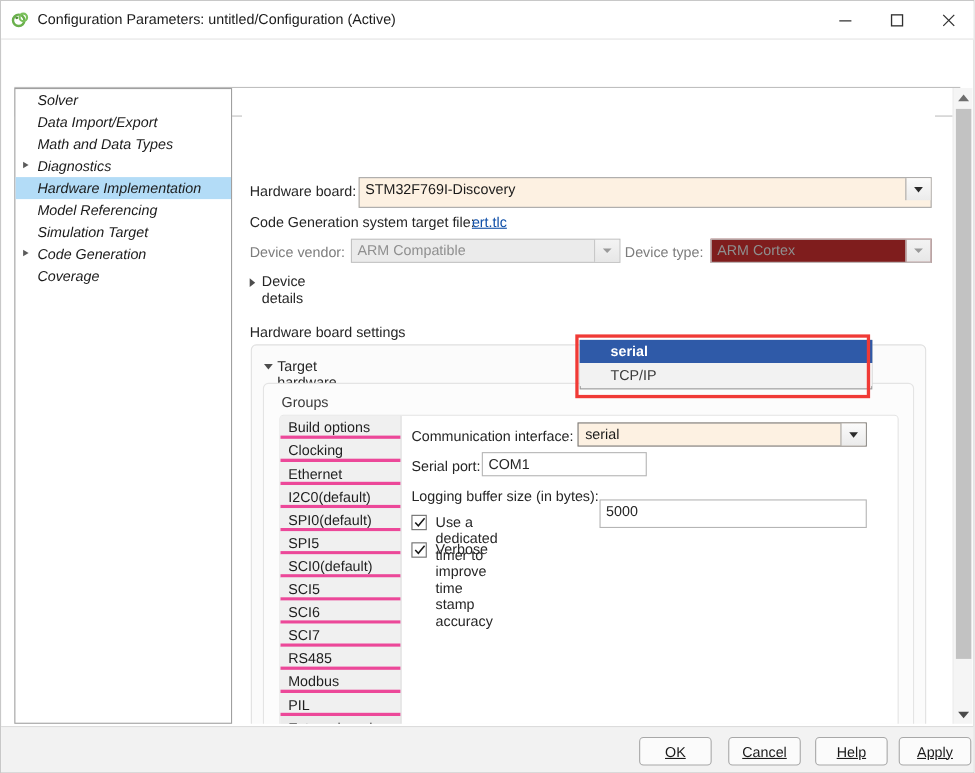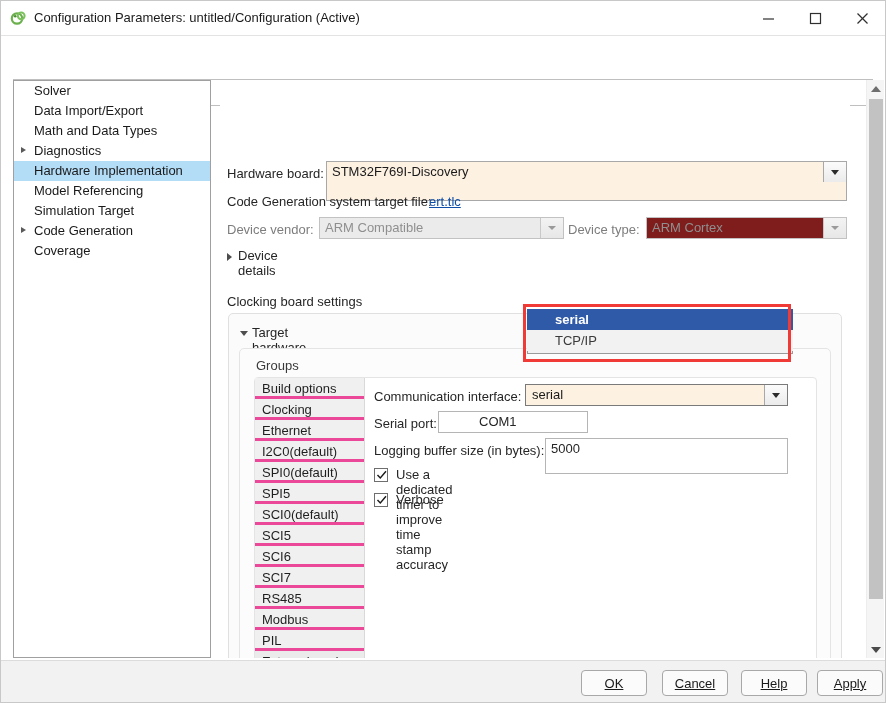--- a/index.html
+++ b/index.html
@@ -82,20 +82,21 @@
     box-sizing: border-box;
     overflow: hidden;
   }
   .tree-item {
     position: relative;
     height: 20px; line-height: 20px;
     font-size: 13px;
     color: #1a1a1a;
     padding-left: 20px;
     white-space: nowrap;
+    font-style: italic;
   }
   .tree-item.sel { background: #b3dcf7; }
   .tree-item .arrow {
     position: absolute; left: 7px; top: 6px;
     width: 0; height: 0;
     border-left: 5px solid #5a5a5a;
     border-top: 3.5px solid transparent;
     border-bottom: 3.5px solid transparent;
   }
 
@@ -105,21 +106,21 @@
     width: 630px; height: 578px;
     background: #ffffff;
     overflow: hidden;
   }
 
   .row-label { font-size: 13px; color: #262626; white-space: nowrap; }
 
   .hb-label { position:absolute; left: 7px; top: 86px; }
   .hb-combo {
     position: absolute; left: 106px; top: 81px;
-    width: 521px; height: 40px;
+    width: 521px; height: 28px;
     background: #fdf1e2;
     border: 1px solid #a8a8a8;
     box-sizing: border-box;
   }
   .hb-combo .val {
     position:absolute; left:5px; top:2px;
     font-size:13px; color:#1a1a1a; white-space:nowrap;
   }
   .combo-btn {
     position:absolute; right:0px; top:0px;
@@ -242,25 +243,25 @@
     box-sizing:border-box;
   }
   .ci-combo .val { position:absolute; left:6px; top:2px; font-size:13px; color:#1a1a1a;}
   .sp-label { position:absolute; left:8px; top:38px; font-size:13px;}
   .sp-field {
     position:absolute; left:72px; top:33px;
     width:150px; height:22px;
     background:#ffffff; border:1px solid #b5b5b5;
     box-sizing:border-box;
   }
-  .sp-field .val { position:absolute; left:5px; top:2px; font-size:13px;margin-left:35px;}
+  .sp-field .val { position:absolute; left:5px; top:2px; font-size:13px;}
   .lb-label { position:absolute; left:8px; top:65px; font-size:13px;}
   .lb-field {
-    position:absolute; left:179px; top:60px;
-    width:243px; height:36px;
+    position:absolute; left:179px; top:76px;
+    width:243px; height:26px;
     background:#ffffff; border:1px solid #b5b5b5;
     box-sizing:border-box;
   }
   .lb-field .val { position:absolute; left:5px; top:2px; font-size:13px;}
 
   .chk-row { position:absolute; left:8px; height:18px; }
   .chk-row.r1 { top:90px; }
   .chk-row.r2 { top:115px; }
   .chkbox {
     position:absolute; left:0; top:0;
@@ -452,21 +453,21 @@
       <span class="combo-btn dis">
           <span class="caret dis"></span>
         </span>
     </div>
 
     <div class="dd-row">
       <span class="tw"></span>
       <span class="txt">Device details</span>
     </div>
 
-    <span class="hbs-label">Clocking board settings</span>
+    <span class="hbs-label">Hardware board settings</span>
 
     <div class="panel1">
 
       <div class="thr-row">
         <span class="tw"></span>
         <span class="txt">Target hardware resources</span>
       </div>
 
       <div class="panel2">
         <span class="groups-label">Groups</span>

